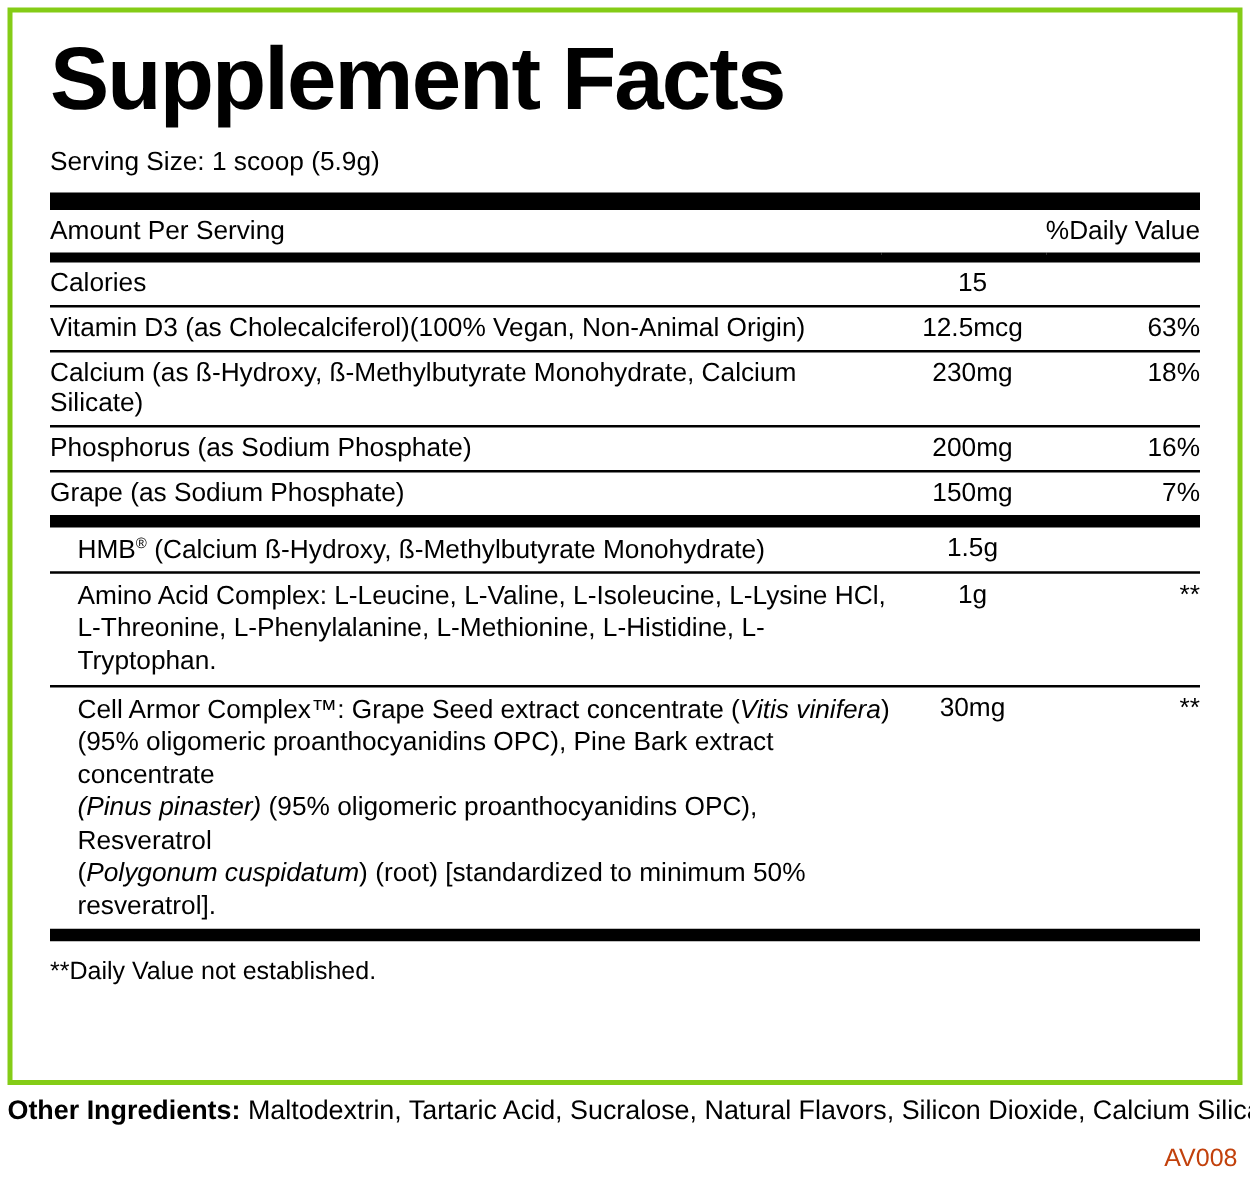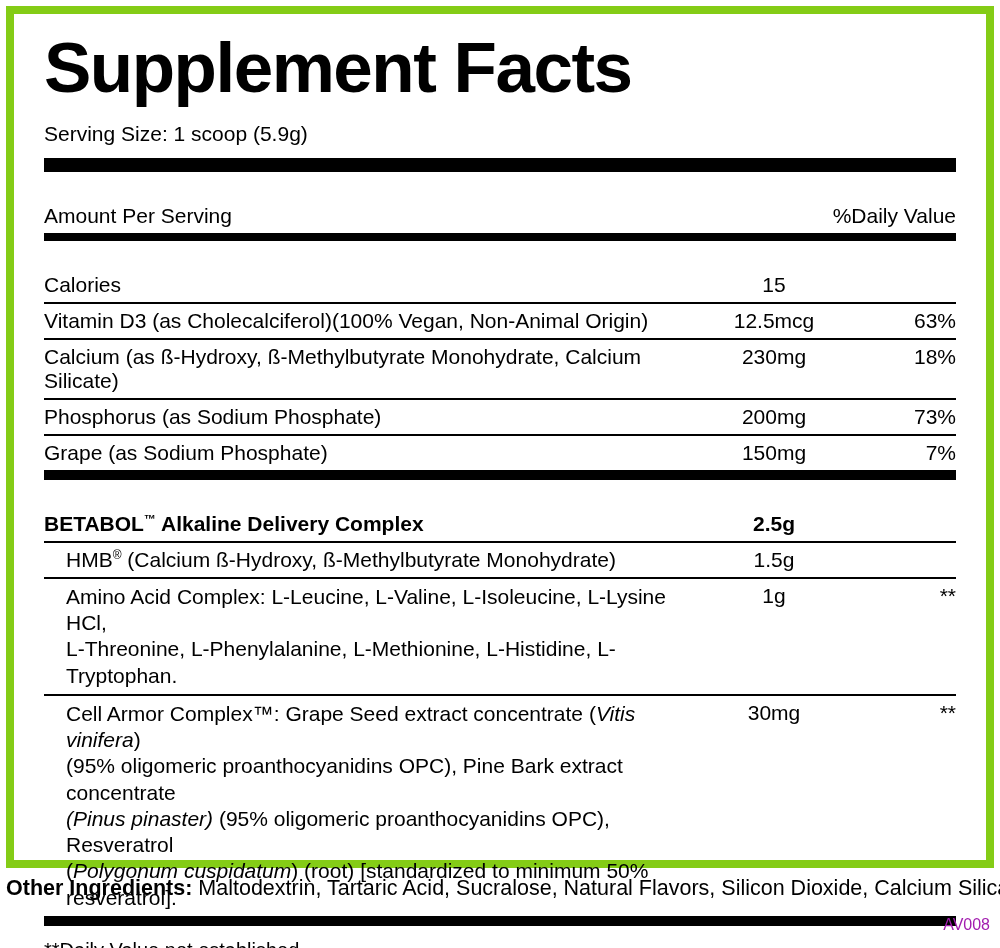--- a/index.html
+++ b/index.html
@@ -16,21 +16,21 @@
   }
   .page {
     width: 1000px; height: 948px;
     position: relative;
   }
   
   .panel {
     position: absolute;
     left: 6px; top: 6px;
     width: 988px; height: 862px;
-    border: 8px solid #84cc16;
+    border: 4px solid #84cc16;
     background: #fff;
   }
   .panel-inner {
     position: absolute;
     left: 30px; right: 30px; top: 18px;
   }
   .title {
     font-size: 71px;
     font-weight: bold;
     letter-spacing: -1.5px;
@@ -43,21 +43,20 @@
     line-height: 1.42;
   }
   .rule-xthick { height: 14px; background: #000; margin-top: 9px; }
   .rule-thick  { height: 10px; background: #000; }
   .rule-med    { height: 6px;  background: #000; }
 
   table.facts {
     width: 100%;
     border-collapse: collapse;
     font-size: 21px;
-    margin-top: 27px;
   }
   table.facts td {
     padding: 5px 0 5px 0;
     vertical-align: top;
     border-bottom: 2px solid #000;
   }
   table.facts tr.no-rule td { border-bottom: none; }
   .col-name  { text-align: left; }
   .col-amt   { text-align: center; width: 132px; white-space: nowrap; }
   .col-dv    { text-align: right; width: 116px; white-space: nowrap; }
@@ -85,22 +84,22 @@
     width: 988px;
     font-size: 21.5px;
     line-height: 1.2;
     white-space: nowrap;
   }
   .other-ing .lbl { font-weight: bold; }
   .code {
     position: absolute;
     right: 10px;
     top: 916px;
-    font-size: 16px;
-    color: #a21caf;
+    font-size: 20px;
+    color: #c2410c;
   }
 </style>
 </head>
 <body>
 
 <div class="page">
 
   <div class="panel">
     <div class="panel-inner">
 
@@ -135,39 +134,34 @@
             <td class="col-dv">63%</td>
           </tr>
           <tr>
             <td class="col-name">Calcium (as ß-Hydroxy, ß-Methylbutyrate Monohydrate, Calcium Silicate)</td>
             <td class="col-amt">230mg</td>
             <td class="col-dv">18%</td>
           </tr>
           <tr>
             <td class="col-name">Phosphorus (as Sodium Phosphate)</td>
             <td class="col-amt">200mg</td>
-            <td class="col-dv">73%</td>
+            <td class="col-dv">16%</td>
           </tr>
           <tr class="no-rule">
             <td class="col-name">Grape (as Sodium Phosphate)</td>
             <td class="col-amt">150mg</td>
             <td class="col-dv">7%</td>
           </tr>
         </tbody>
       </table>
 
       <div class="rule-thick"></div>
 
       <table class="facts">
         <tbody>
-          <tr class="blend-head">
-            <td class="col-name"><span>BETABOL</span><span class="sup">™</span><span> Alkaline Delivery Complex</span></td>
-            <td class="col-amt bold">2.5g</td>
-            <td class="col-dv bold"></td>
-          </tr>
 
           <tr>
             <td class="col-name indent1"><span>HMB</span><span class="sup">®</span><span> (Calcium ß-Hydroxy, ß-Methylbutyrate Monohydrate)</span></td>
             <td class="col-amt">1.5g</td>
             <td class="col-dv"></td>
           </tr>
 
           <tr>
             <td class="col-name indent1 tight">
               <div>Amino Acid Complex: L-Leucine, L-Valine, L-Isoleucine, L-Lysine HCl,</div>

